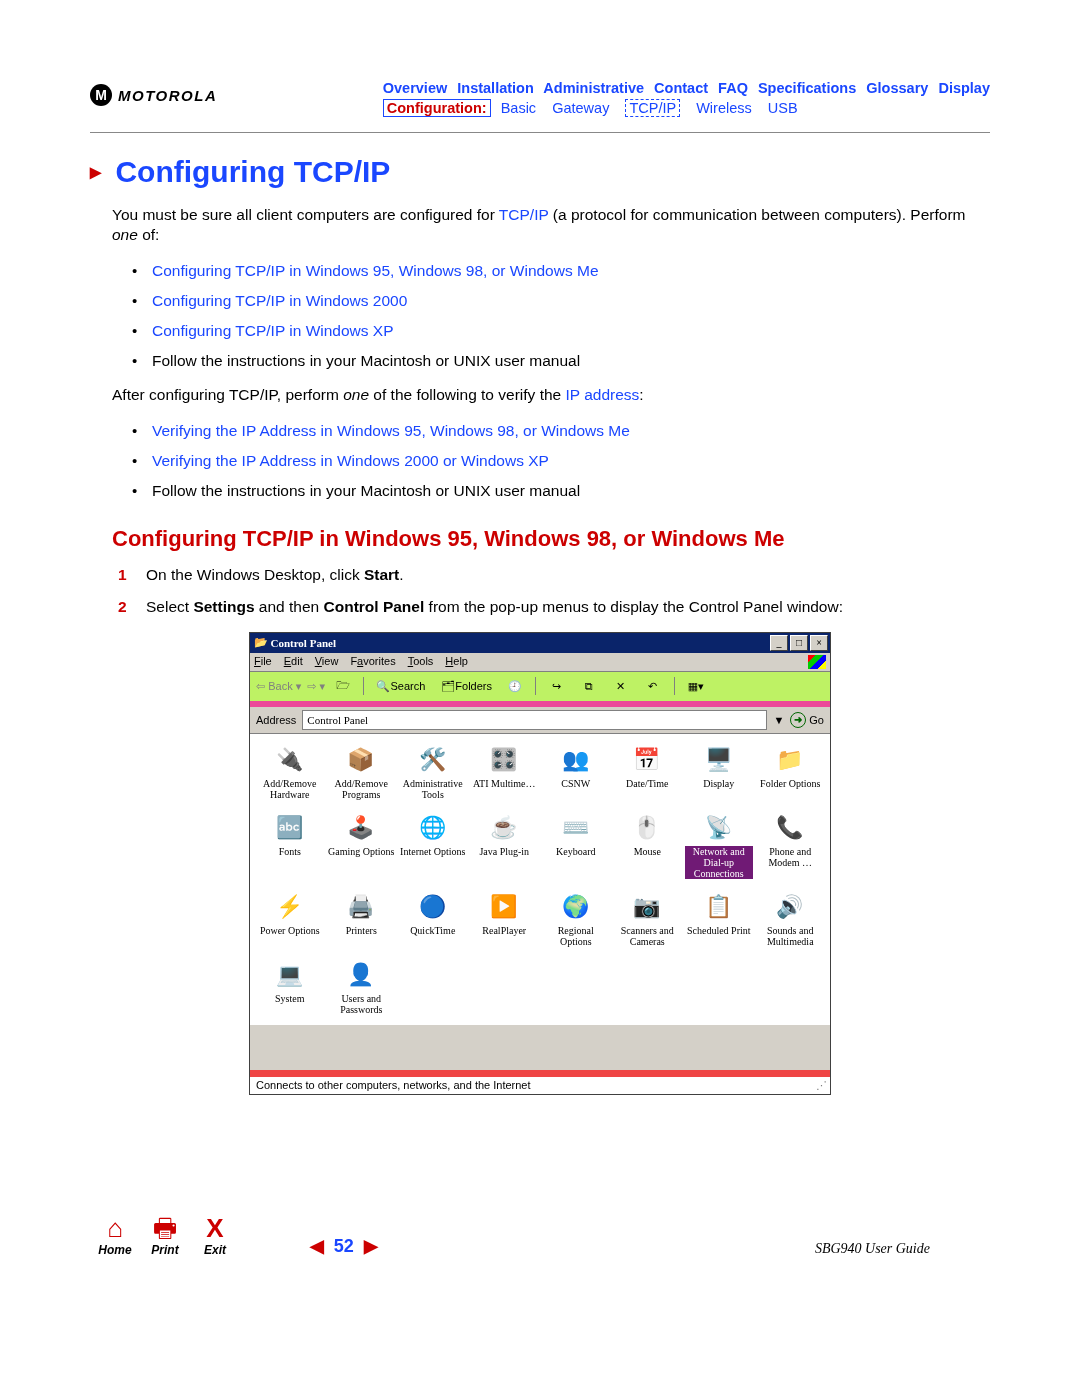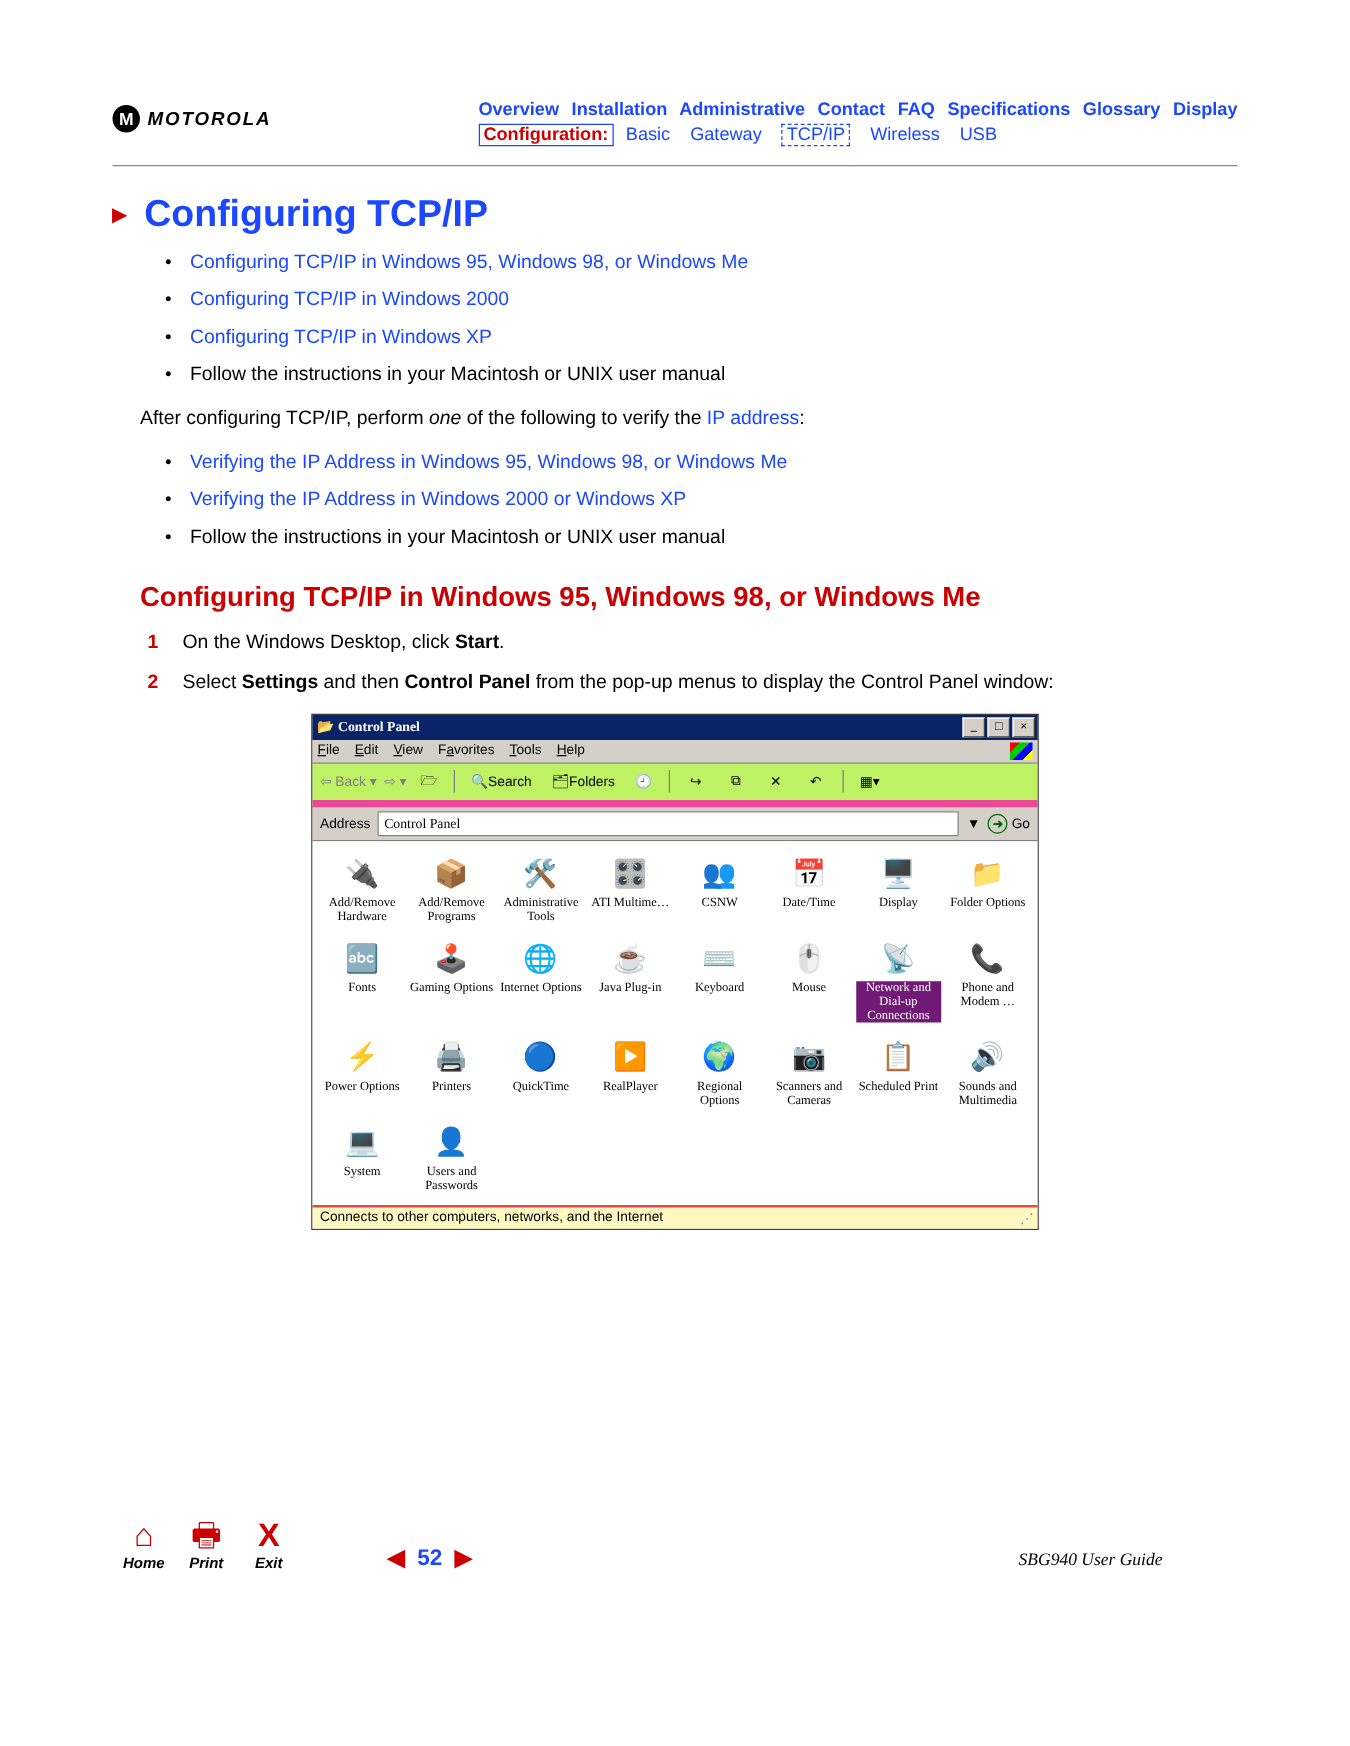--- a/index.html
+++ b/index.html
@@ -75,22 +75,22 @@
   .cp-addr .go .g{ width:14px;height:14px;border-radius:50%;
       border:1px solid #060;color:#060;display:flex;align-items:center;
       justify-content:center;font:bold 10px Tahoma; }
   .cp-grid { background:#fff; padding:8px 4px 4px; display:grid;
       grid-template-columns:repeat(8,1fr); gap:4px 0; }
   .cell    { text-align:center; font:10px Tahoma; padding:2px 2px 6px;
       line-height:1.1; }
   .cell .ic32{ width:32px;height:32px;margin:0 auto 2px;display:flex;
       align-items:center;justify-content:center;font-size:22px; }
   .cell.sel .lbl{ background:#701a75;color:#fff;padding:0 2px; }
-  .cp-stat { background:#fef9c3; border-top:2px solid #ef4444; padding:2px 6px;
-      display:flex; }
+  .cp-stat { background:#ffffff; border-top:7px solid #ef4444; padding:2px 6px;
+      display:flex;margin-top:45px; }
   .cp-stat .grip{ margin-left:auto;color:#808080;letter-spacing:-3px; }
 
   
   .footer  { position:absolute; left:90px; right:90px; bottom:140px;
       display:flex; align-items:flex-end; }
   .ficon   { width:50px; text-align:center; font:italic bold 12px Arial;
       color:#000; cursor:pointer; }
   .ficon .gly{ font-size:26px;color:#c00;font-style:normal;display:block;
       line-height:1; margin-bottom:2px; font-weight:normal; }
   .pagectl { margin:0 auto 0 70px; display:flex; align-items:center; gap:10px;
@@ -131,20 +131,23 @@
     </div>
   </div>
   <hr class="rule">
 
   <h1>
     <span class="arrow">▸</span>
     <span>Configuring TCP/IP</span>
   </h1>
 
   <div class="body">
+    <p>
+      <span>You must be sure all client computers are configured for </span><a class="lk">TCP/IP</a><span> (a protocol for communication between computers). Perform </span><em class="i">one</em><span> of:</span>
+    </p>
 
     <ul class="bul" id="bul1">
         <li><a class="lk">Configuring TCP/IP in Windows 95, Windows 98, or Windows Me</a></li>
         <li><a class="lk">Configuring TCP/IP in Windows 2000</a></li>
         <li><a class="lk">Configuring TCP/IP in Windows XP</a></li>
         <li>Follow the instructions in your Macintosh or UNIX user manual</li>
       </ul>
 
     <p>
       <span>After configuring TCP/IP, perform </span><em class="i">one</em><span> of the following to verify the </span><a class="lk">IP address</a><span>:</span>

